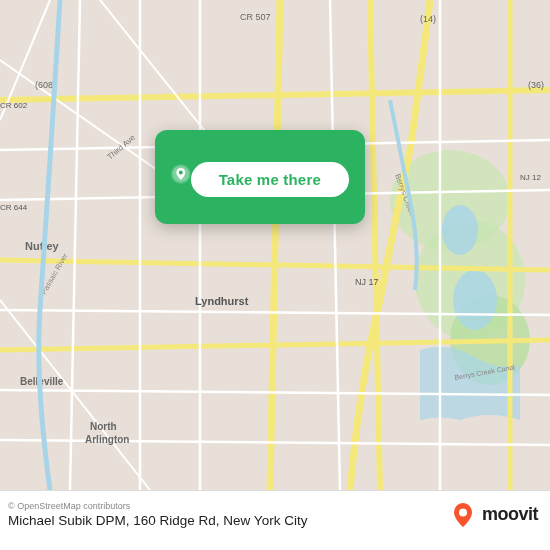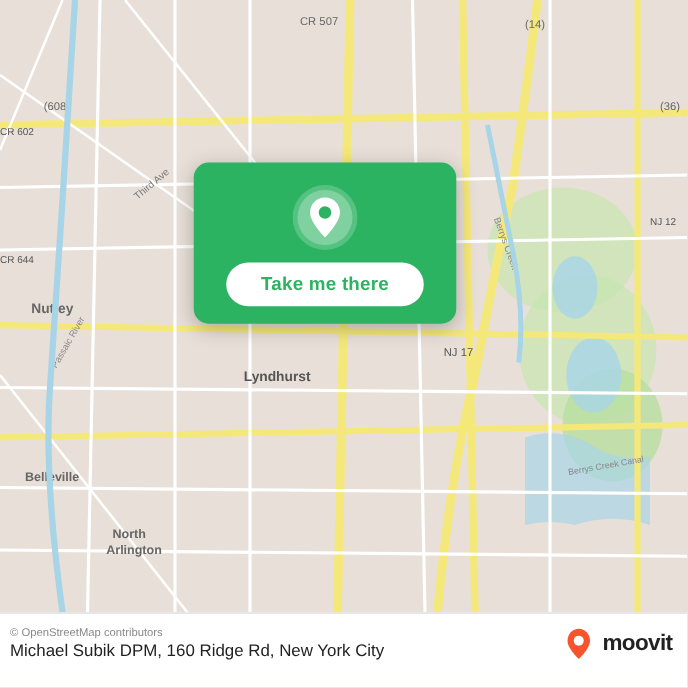--- a/index.html
+++ b/index.html
@@ -29,21 +29,21 @@
     
     .card-overlay {
       position: absolute;
       top: 130px;
       left: 155px;
       width: 210px;
       background: #2cb362;
       border-radius: 12px;
       padding: 18px 16px 14px;
       display: flex;
-      flex-direction: column;
+      flex-direction: row;
       align-items: center;
       box-shadow: 0 4px 16px rgba(0,0,0,0.25);
       z-index: 10;
     }
 
     .pin-icon {
       width: 52px;
       height: 52px;
       margin-bottom: 10px;
     }

